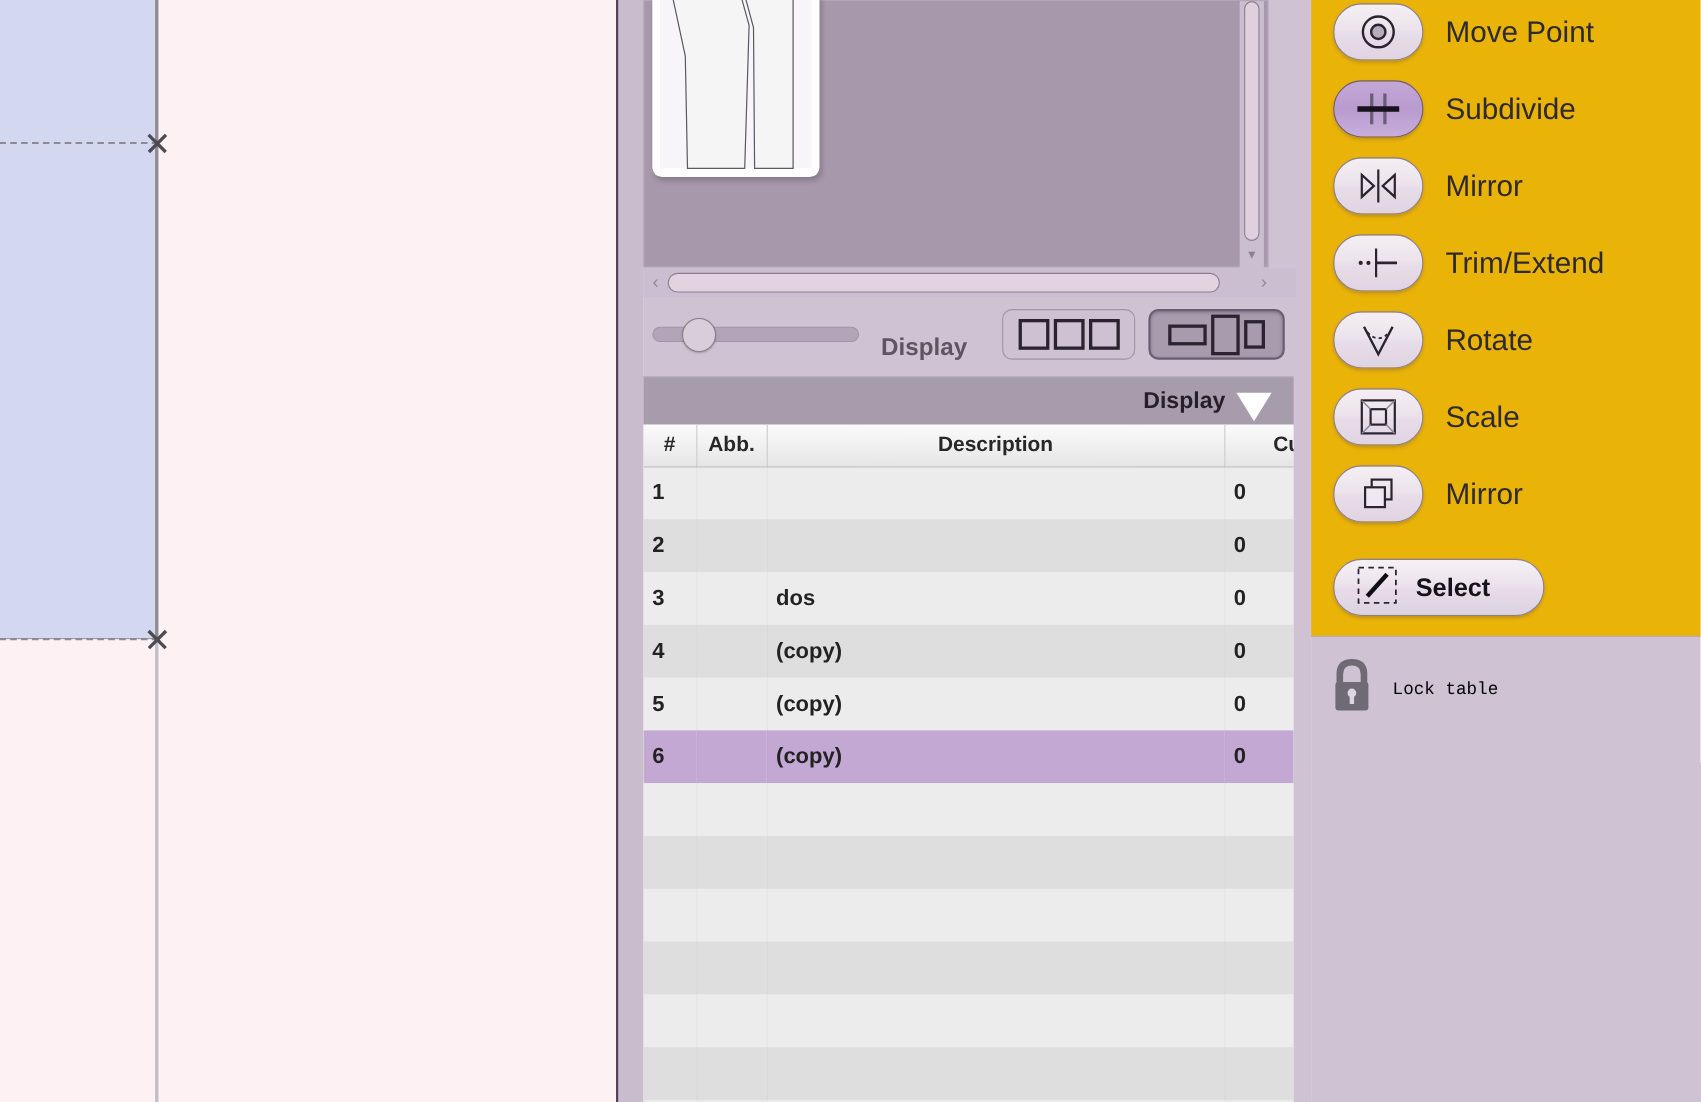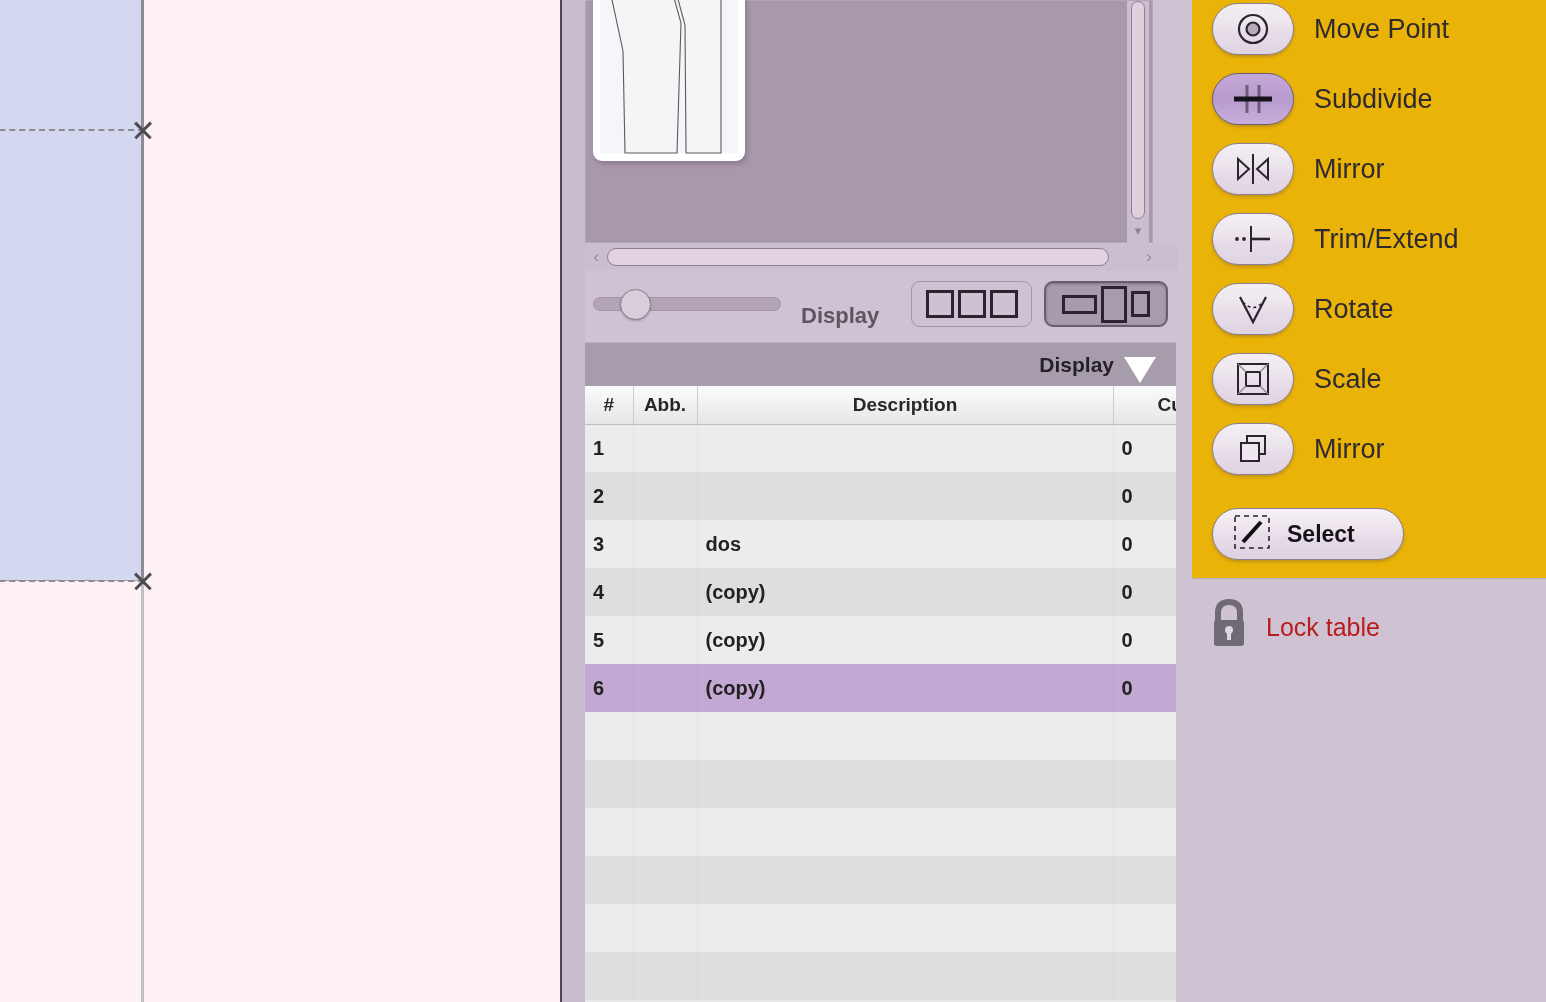--- a/index.html
+++ b/index.html
@@ -345,22 +345,23 @@
   .lock-row {
     position: absolute;
     left: 0; top: 582px;
     width: 354px; height: 90px;
     display: flex;
     align-items: center;
     gap: 14px;
     padding-left: 14px;
   }
   .lock-label {
-    font-size: 25px;
-    color: #b91c1c;
+    font-size: 16px;
+    color: #000000;
+    font-family: Liberation Mono, monospace;
   }
 </style>
 </head>
 <body>
 
 <div id="app">
 
   <div id="canvas">
     <div class="sel-rect"></div>
     <div class="canvas-vline"></div>

